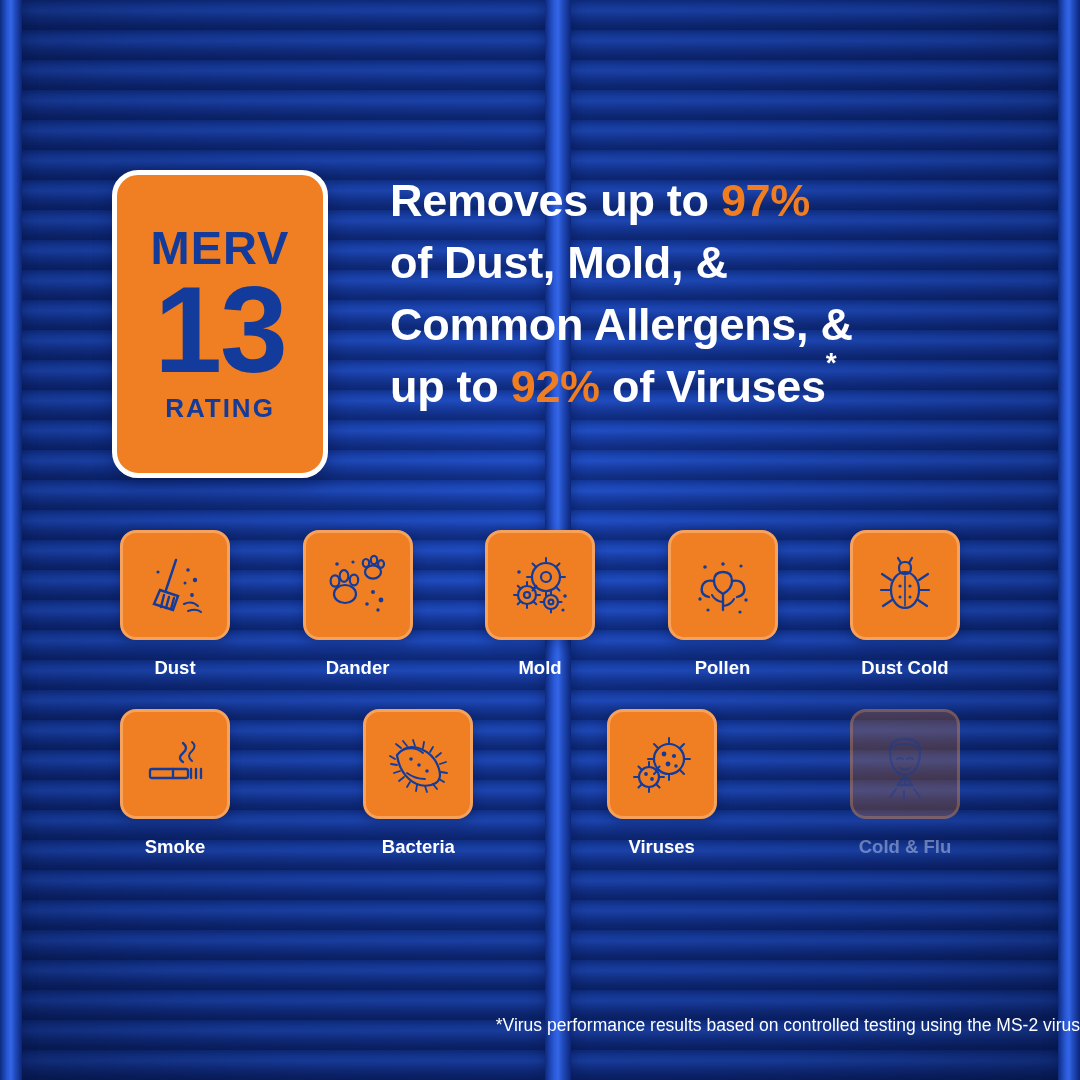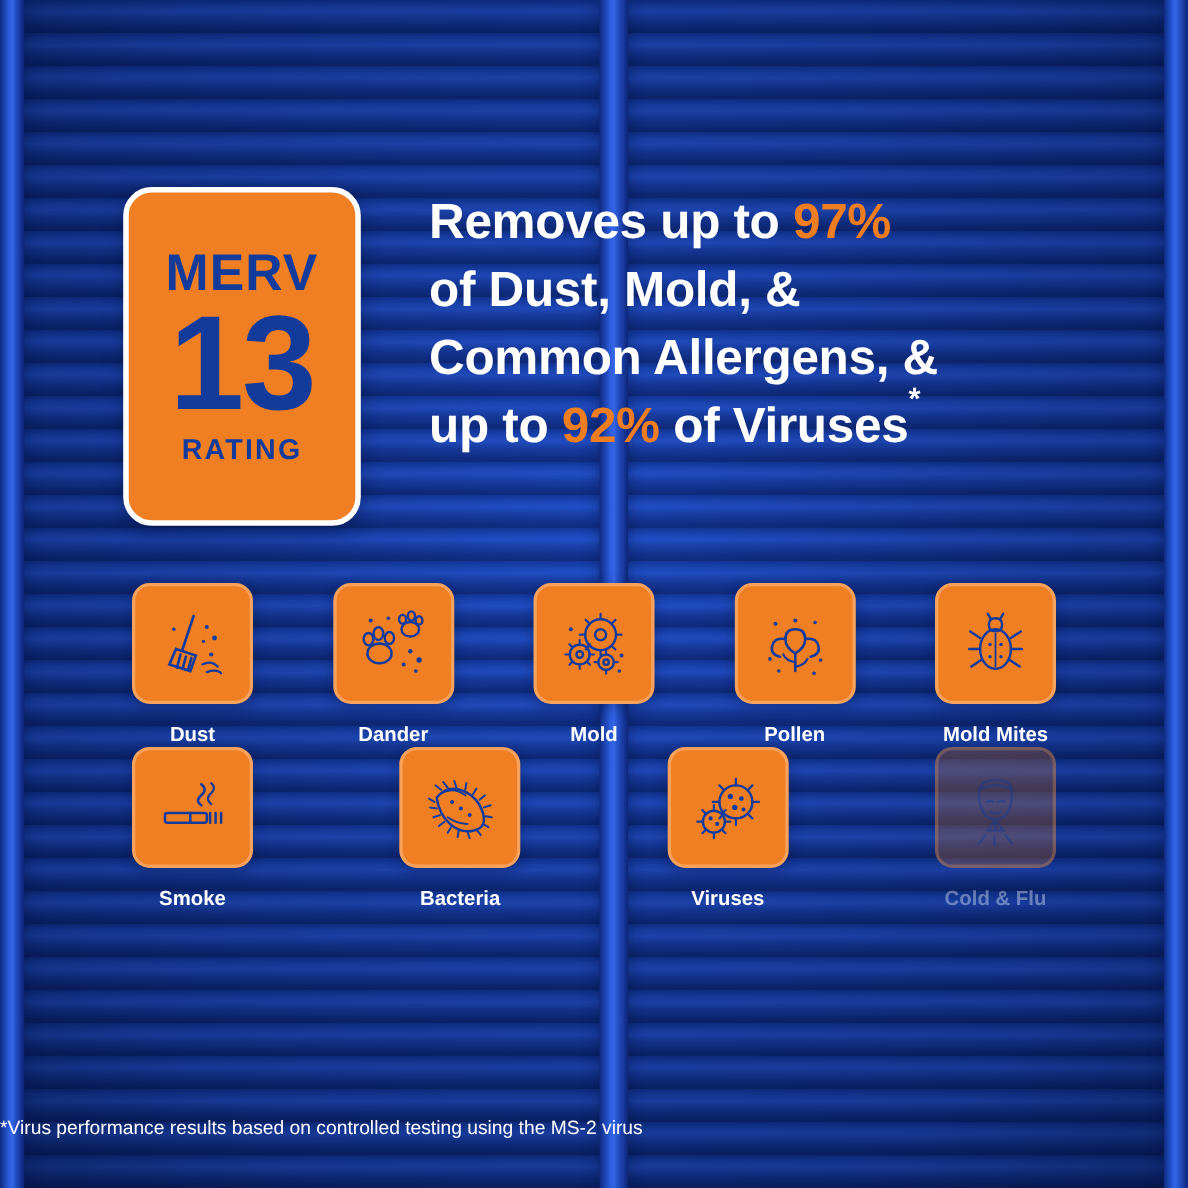--- a/index.html
+++ b/index.html
@@ -80,21 +80,21 @@
     line-height: 1.38;
     max-width: 620px;
     letter-spacing: -0.3px;
   }
   .headline .hl { color: #f07d20; }
   .headline sup { font-size: 28px; top: -14px; position: relative; }
 
   
   .grid {
     position: absolute; left: 0; right: 0; top: 530px;
-    display: flex; flex-direction: column; 
+    display: flex; flex-direction: column; gap: 30px;
     padding: 0 100px;
   }
   .row { display: flex; justify-content: space-between; }
   .cell {
     width: 150px;
     display: flex; flex-direction: column; align-items: center;
   }
   .tile {
     width: 110px; height: 110px;
     background: #ef7f22;
@@ -116,21 +116,21 @@
     background: rgba(200,110,40,0.30);
     border-color: rgba(230,150,90,0.30);
     box-shadow: none;
   }
   .cell.dim .tile svg { opacity: 0.42; }
   .cell.dim .label { color: rgba(225,232,248,0.42); }
 
   
   .footnote {
     position: absolute; left: 0; right: 0; bottom: 44px;
-    text-align: left;
+    text-align: right;
     color: #ffffff;
     font-size: 17.5px;
   }
 </style>
 </head>
 <body>
 
 <div class="poster">
   <div class="slats"></div>
   <div class="slats-shade"></div>
@@ -260,21 +260,21 @@
               <path d="M31 13 l-3 -5 M39 13 l3 -5"></path>
               <path d="M35 26 v30" stroke-width="1.6"></path>
               <path d="M21 30 l-9 -6 M21 40 l-10 0 M22 50 l-9 6"></path>
               <path d="M49 30 l9 -6 M49 40 l10 0 M48 50 l9 6"></path>
               <circle cx="30" cy="36" r="1.6" fill="#123b9c" stroke="none"></circle>
               <circle cx="40" cy="36" r="1.6" fill="#123b9c" stroke="none"></circle>
               <circle cx="30" cy="47" r="1.5" fill="#123b9c" stroke="none"></circle>
               <circle cx="40" cy="47" r="1.5" fill="#123b9c" stroke="none"></circle>
             </svg>
           </div>
-          <div class="label">Mold Mites</div>
+          <div class="label">Dust Cold</div>
         </div>
 
       </div>
 
       <div class="row">
 
         <div class="cell">
           <div class="tile">
             <svg width="70" height="70" viewBox="0 0 70 70" fill="none" stroke="#123b9c" stroke-width="2.3" stroke-linecap="round">
               <rect x="10" y="40" width="38" height="9" rx="2"></rect>

